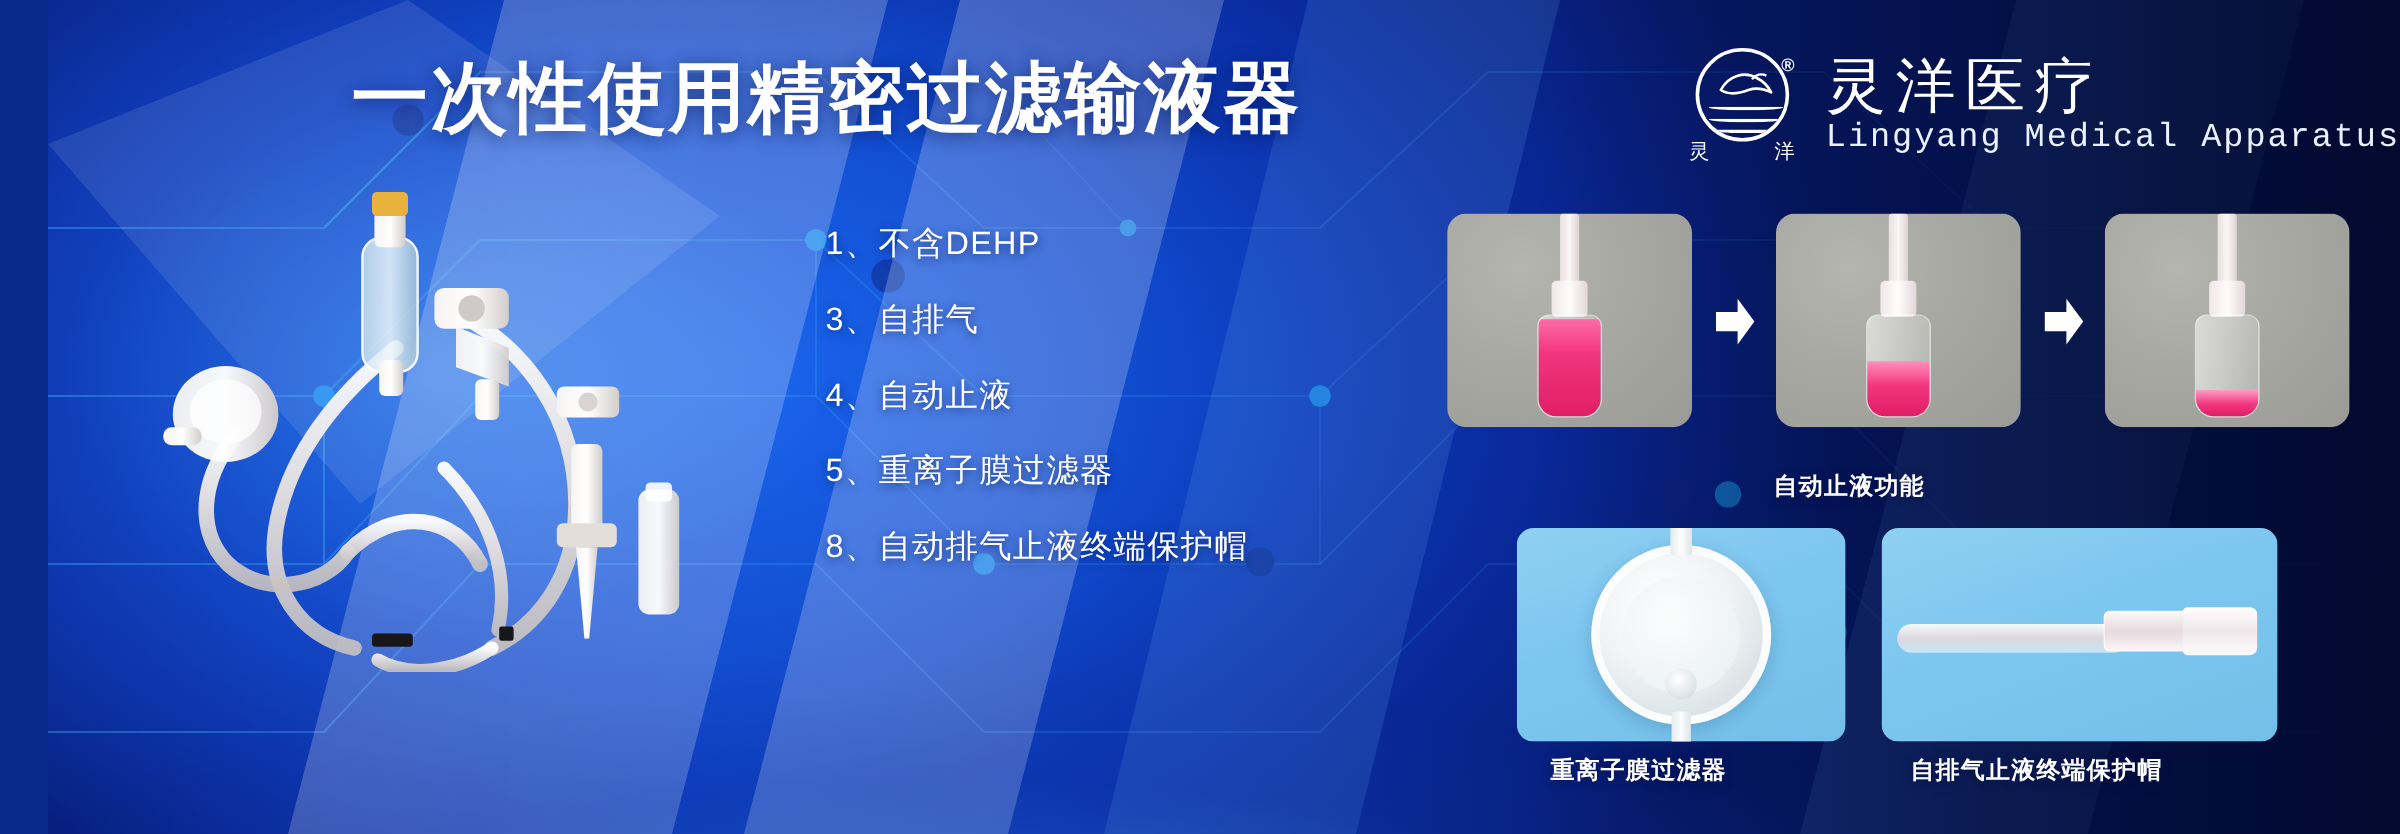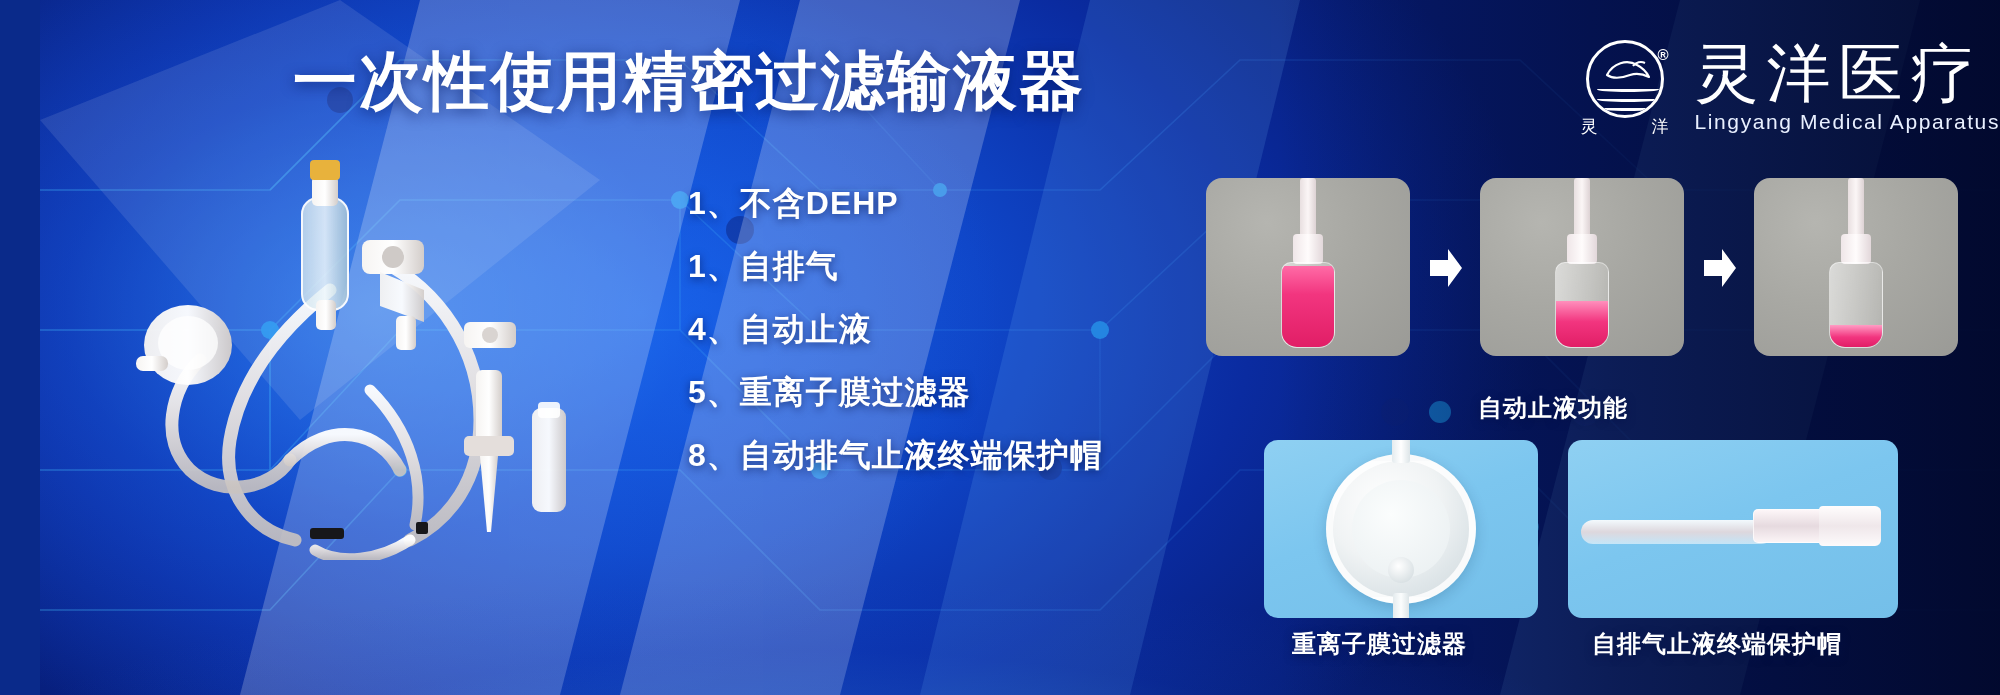--- a/index.html
+++ b/index.html
@@ -73,35 +73,35 @@
     position:absolute; right:4px; top:6px;
     font-size:15px; color:#fff; font-weight:bold;
   }
   .logo-sub-cn {
     position:absolute; bottom:-2px; left:0; width:96px;
     display:flex; justify-content:space-between;
     font-size:17px; color:#fff; padding:0 4px;
   }
   .logo-text { display:flex; flex-direction:column; gap:4px; }
   .logo-cn {
-    font-size:64px; color:#fff; font-weight:300;
+    font-size:50px; color:#fff; font-weight:300;
     letter-spacing:8px; line-height:1;
     font-family:"Liberation Serif","DejaVu Serif",serif;
   }
   .logo-en {
-    font-size:21px; color:#e9f0ff; letter-spacing:1.6px;
+    font-size:28px; color:#e9f0ff; letter-spacing:1.6px;font-family:Liberation Mono, monospace;
   }
 
   
   .feature-list {
     position:absolute; left:648px; top:172px;
     display:flex; flex-direction:column; gap:0;
   }
   .feature-item {
-    font-size:32px; font-weight:bold; color:#ffffff;
+    font-size:27px; font-weight:normal; color:#ffffff;
     height:63px; line-height:63px; white-space:nowrap;
     text-shadow:0 2px 8px rgba(0,15,70,.6);
     letter-spacing:1px;
   }
 
   
   .product-art { position:absolute; left:40px; top:140px; width:640px; height:420px; }
 
   
   .photo { position:absolute; border-radius:14px; overflow:hidden; }
@@ -116,21 +116,21 @@
     width:100%; height:100%;
     background:linear-gradient(160deg,#8fd0f2 0%,#7cc6ef 45%,#74bfe9 100%);
   }
 
   .arrow {
     position:absolute; width:36px; height:44px;
   }
 
   .caption {
     position:absolute;
-    font-size:24px; font-weight:bold; color:#ffffff;
+    font-size:20px; font-weight:bold; color:#ffffff;
     white-space:nowrap;
     text-shadow:0 2px 8px rgba(0,15,70,.7);
     letter-spacing:1px;
   }
 
   
   .drip-tube {
     position:absolute; left:50%; transform:translateX(-50%);
     top:0; width:16px; height:68px;
     background:linear-gradient(90deg,#e8dfe0,#fbf6f6,#ddd2d4);
@@ -355,21 +355,21 @@
 
       <g fill="#17171a">
         <rect x="230" y="388" width="34" height="11" rx="3"></rect>
         <rect x="336" y="382" width="12" height="12" rx="2"></rect>
       </g>
     </svg>
   </div>
 
   <div class="feature-list">
     <div class="feature-item">1、不含DEHP</div>
-    <div class="feature-item">1、自排气</div>
+    <div class="feature-item">3、自排气</div>
     <div class="feature-item">4、自动止液</div>
     <div class="feature-item">5、重离子膜过滤器</div>
     <div class="feature-item">8、自动排气止液终端保护帽</div>
   </div>
 
   <div class="photo top" style="left:1166px; top:178px; width:204px; height:178px;">
     <div class="panel-grey">
       <div class="drip-tube"></div>
       <div class="drip-collar"></div>
       <div class="drip-body">

